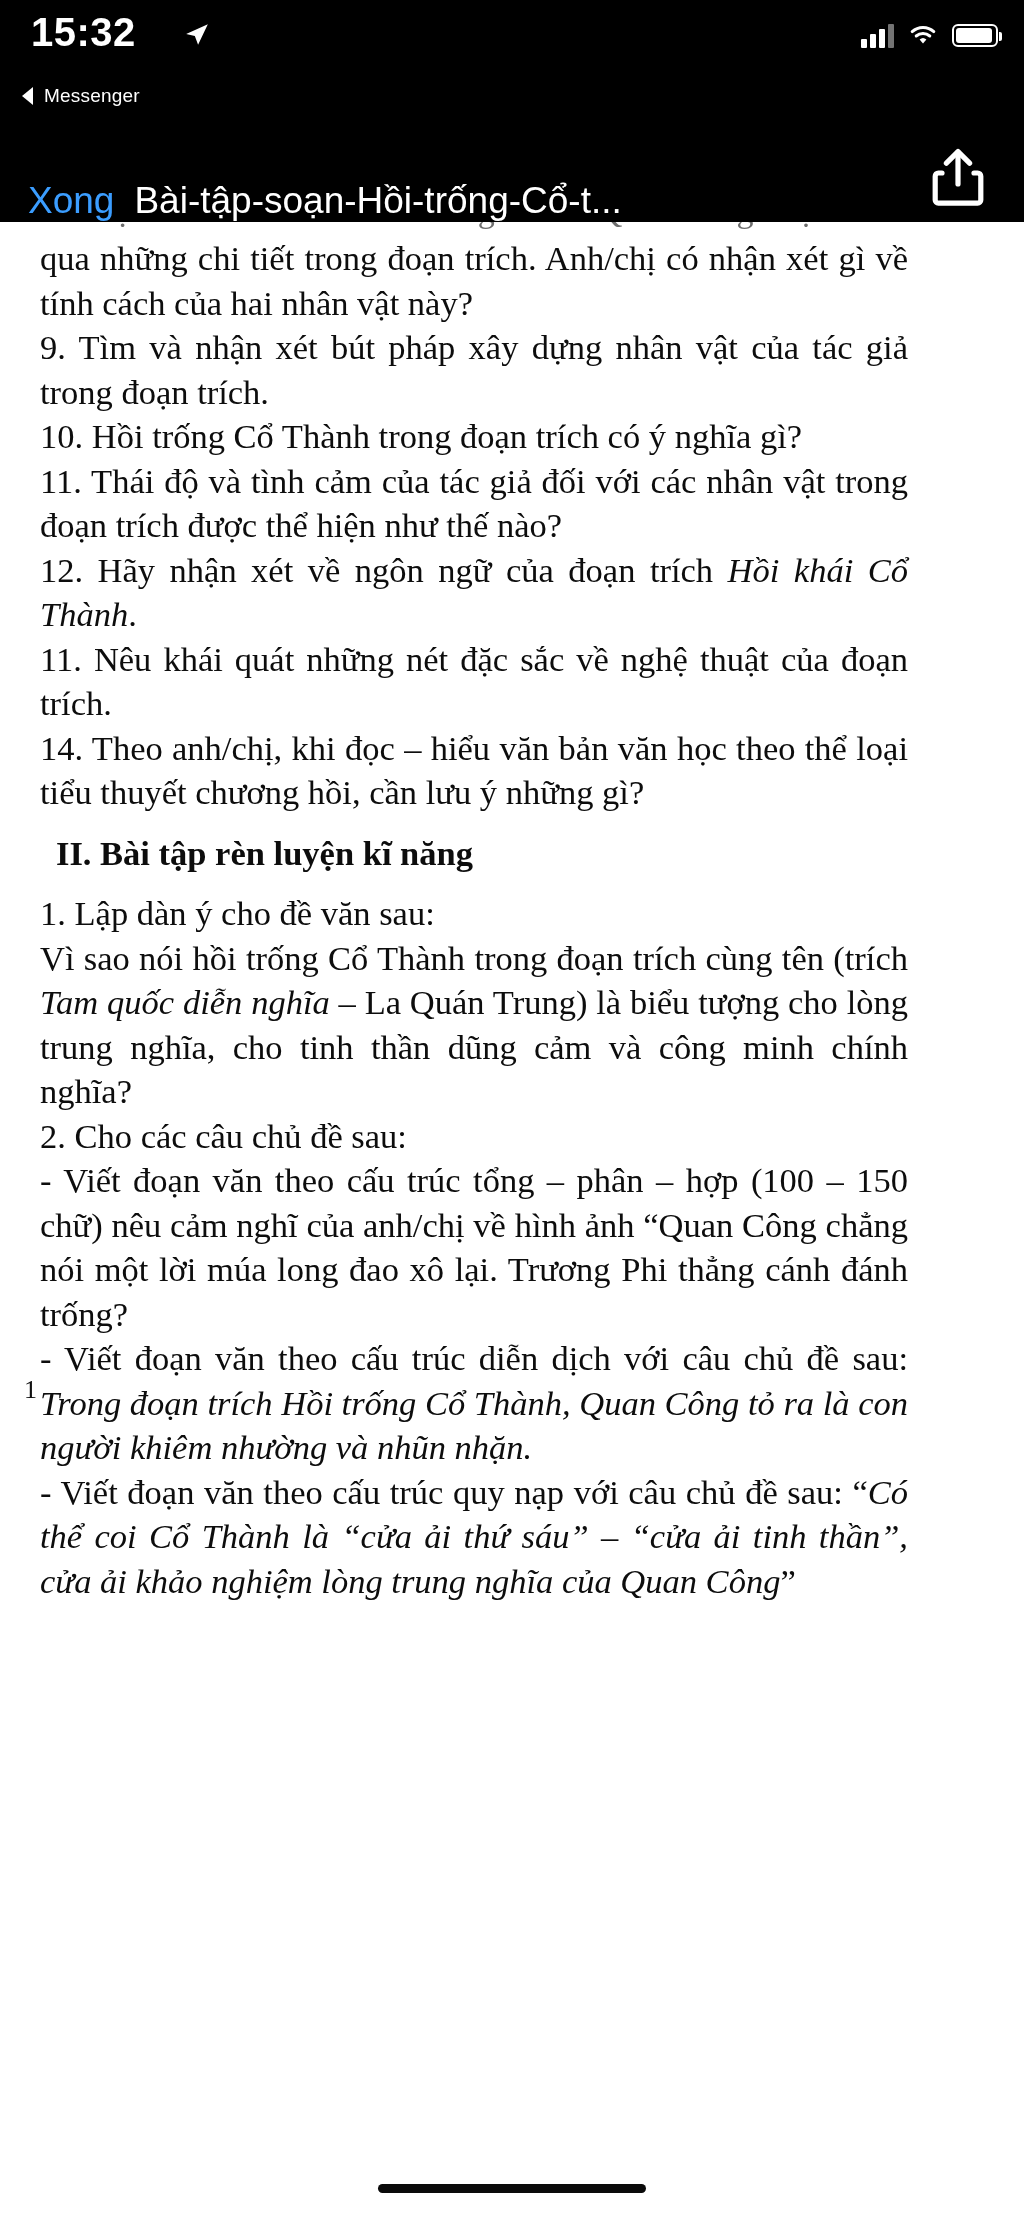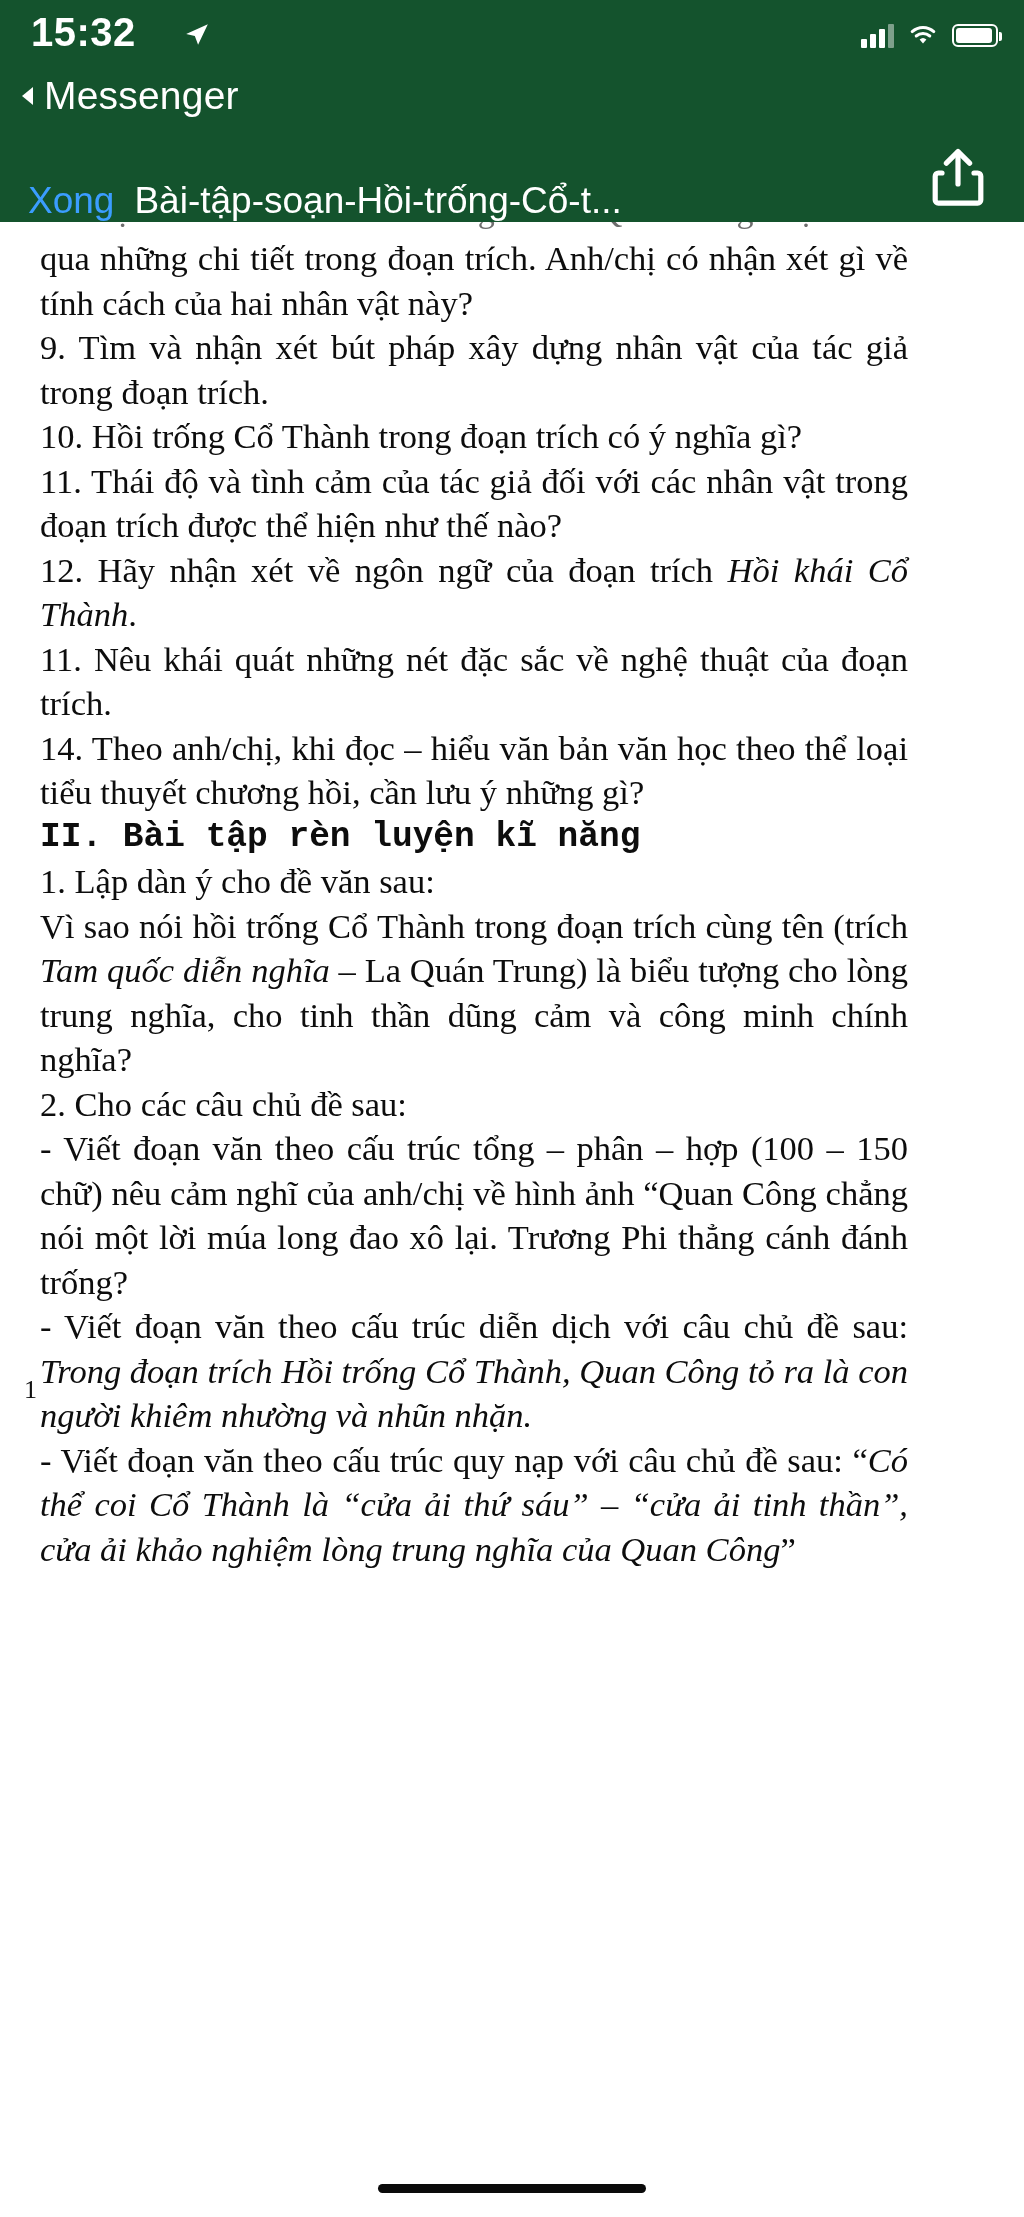--- a/index.html
+++ b/index.html
@@ -14,21 +14,21 @@
     font-family: "Liberation Sans", sans-serif;
     overflow: hidden;
   }
 
   
   .chrome {
     position: absolute;
     top: 0; left: 0;
     width: 1024px;
     height: 222px;
-    background: #14532d;
+    background: #000000;
     color: #ffffff;
   }
   .statusbar {
     position: absolute;
     top: 0; left: 0;
     width: 1024px;
     height: 82px;
   }
   .clock {
     position: absolute;
@@ -100,21 +100,21 @@
     gap: 11px;
     height: 40px;
   }
   .backrow .tri {
     width: 0; height: 0;
     border-top: 9px solid transparent;
     border-bottom: 9px solid transparent;
     border-right: 11px solid #ffffff;
   }
   .backrow .label {
-    font-size: 39px;
+    font-size: 19px;
     color: #ffffff;
     letter-spacing: .2px;
   }
 
   
   .navbar {
     position: absolute;
     top: 132px; left: 0;
     width: 1024px;
     height: 90px;
@@ -176,25 +176,24 @@
     margin: 0;
     font-size: 34.5px;
     line-height: 44.5px;
     text-align: justify;
     text-justify: inter-word;
     hyphens: none;
   }
   p.t.last-noj { text-align: left; }
   .i { font-style: italic; }
   .heading {
-    margin: 0;
+    margin: 16px;
     font-size: 34.5px;
     line-height: 44.5px;
     font-weight: bold;
-    font-family: Liberation Mono, monospace;
   }
   .pagenum {
     position: absolute;
     left: 24px;
     top: 1153px;
     font-size: 26px;
     font-family: "Liberation Serif", serif;
     color: #111111;
   }
 

